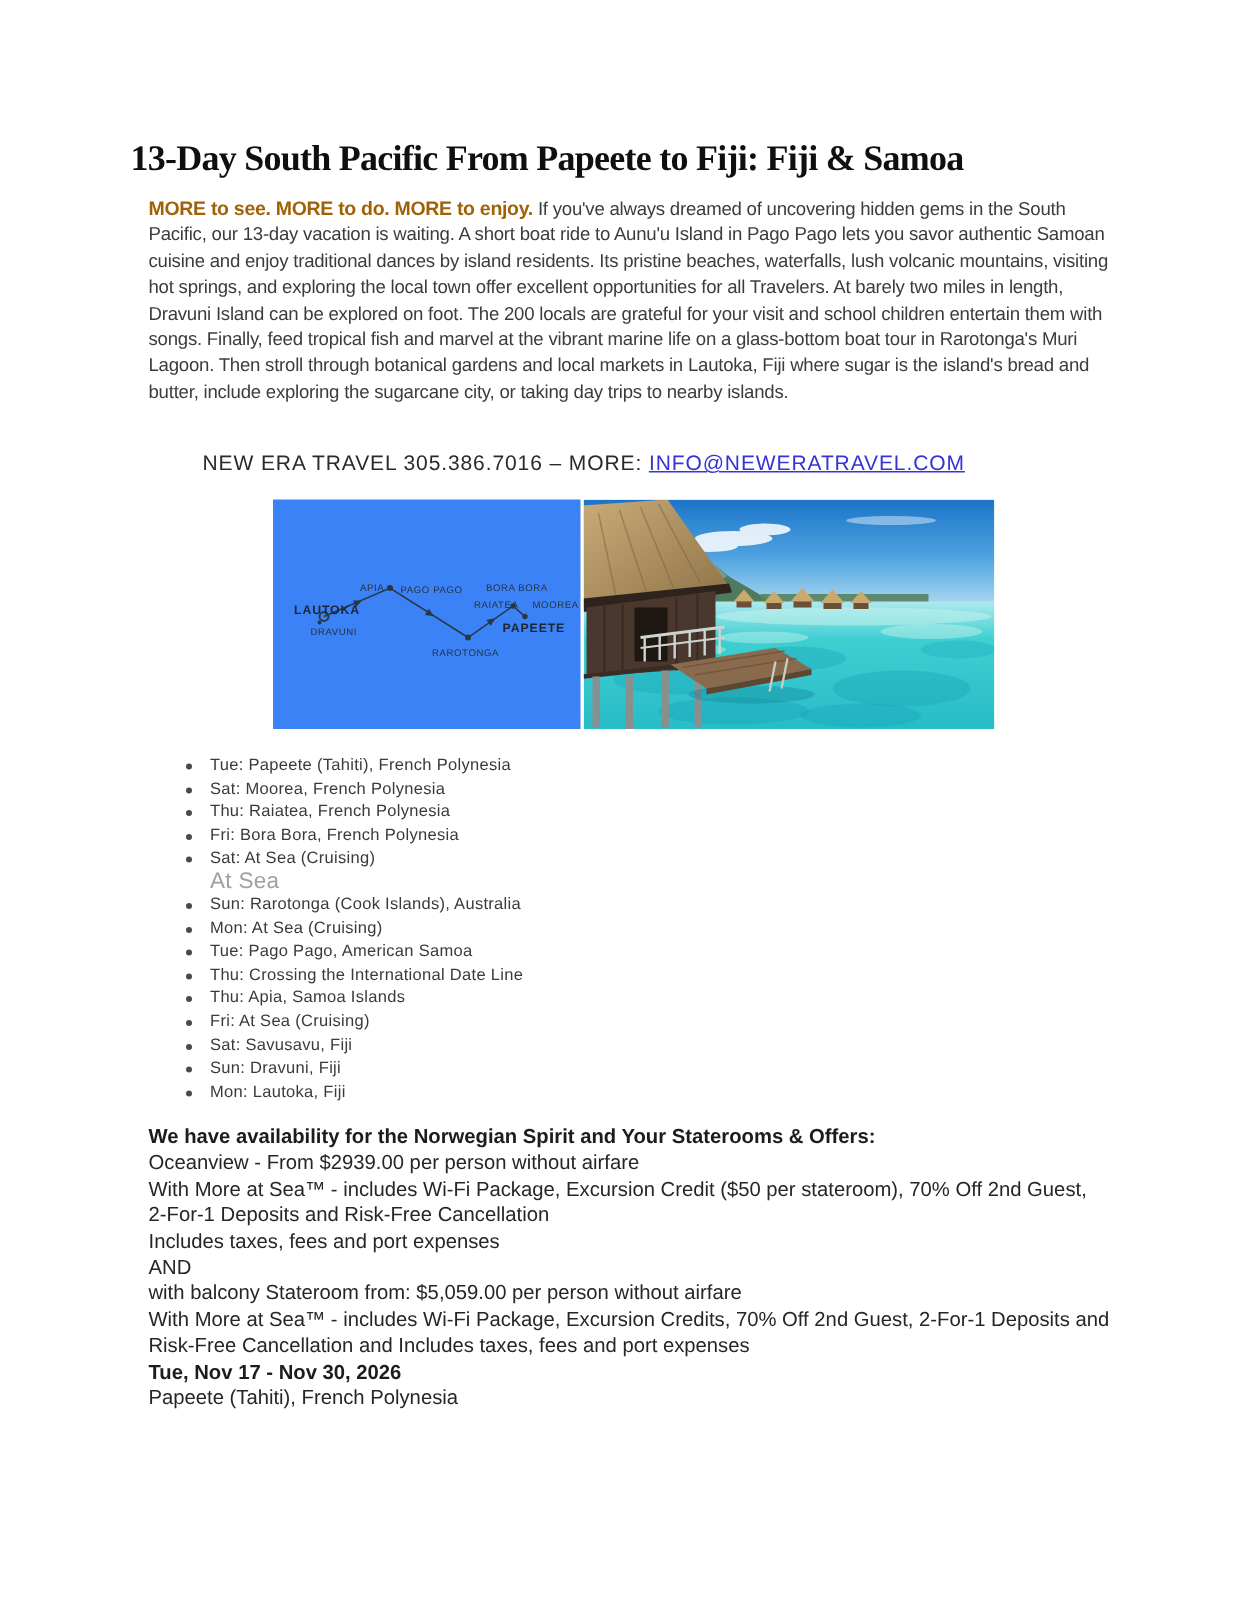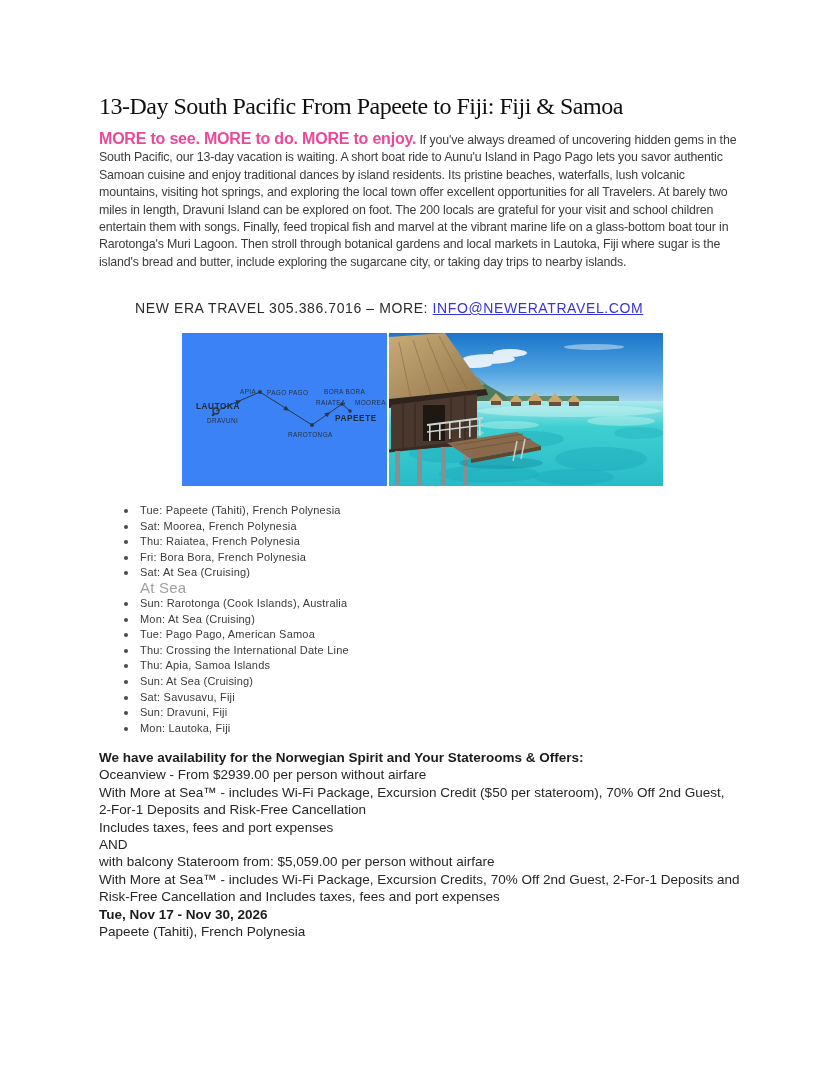--- a/index.html
+++ b/index.html
@@ -8,34 +8,34 @@
     background:#ffffff;
     font-family:"Liberation Sans", sans-serif;
     position:relative;
     overflow:hidden;
     color:#2e2e2e;
   }
   .page { position:absolute; inset:0; }
 
   
   .doc-title {
-    position:absolute; left:99px; top:93px; width:660px;
+    position:absolute; left:87px; top:93px; width:660px;
     font-family:"Liberation Serif", serif;
-    font-weight:400; font-size:24px; letter-spacing:-0.5px;
+    font-weight:700; font-size:24px; letter-spacing:-0.5px;
     color:#0f0f0f; white-space:nowrap;
   }
 
   
   .intro {
     position:absolute; left:99px; top:130px; width:640px;
     font-size:12.4px; line-height:17.4px; letter-spacing:-0.15px;
     color:#3c3c3c; text-align:left;
   }
   .intro .lead {
-    font-weight:700; font-size:16px; color:#ec4899; letter-spacing:-0.2px;text-align:right;
+    font-weight:700; font-size:13px; color:#a16207; letter-spacing:-0.2px;text-align:right;
   }
 
   
   .contact {
     position:absolute; left:135px; top:300px;
     font-size:14px; letter-spacing:0.6px; color:#2a2a2a;
     white-space:nowrap;
   }
   .contact a.email-link { color:#3434d8; text-decoration:underline; cursor:pointer; }
 
@@ -316,21 +316,21 @@
         <span class="it-bullet"></span>
         <span class="it-text">
           <span class="it-label">Thu: Apia, Samoa Islands</span>
 
         </span>
       </li>
 
       <li class="it-item">
         <span class="it-bullet"></span>
         <span class="it-text">
-          <span class="it-label">Sun: At Sea (Cruising)</span>
+          <span class="it-label">Fri: At Sea (Cruising)</span>
 
         </span>
       </li>
 
       <li class="it-item">
         <span class="it-bullet"></span>
         <span class="it-text">
           <span class="it-label">Sat: Savusavu, Fiji</span>
 
         </span>

